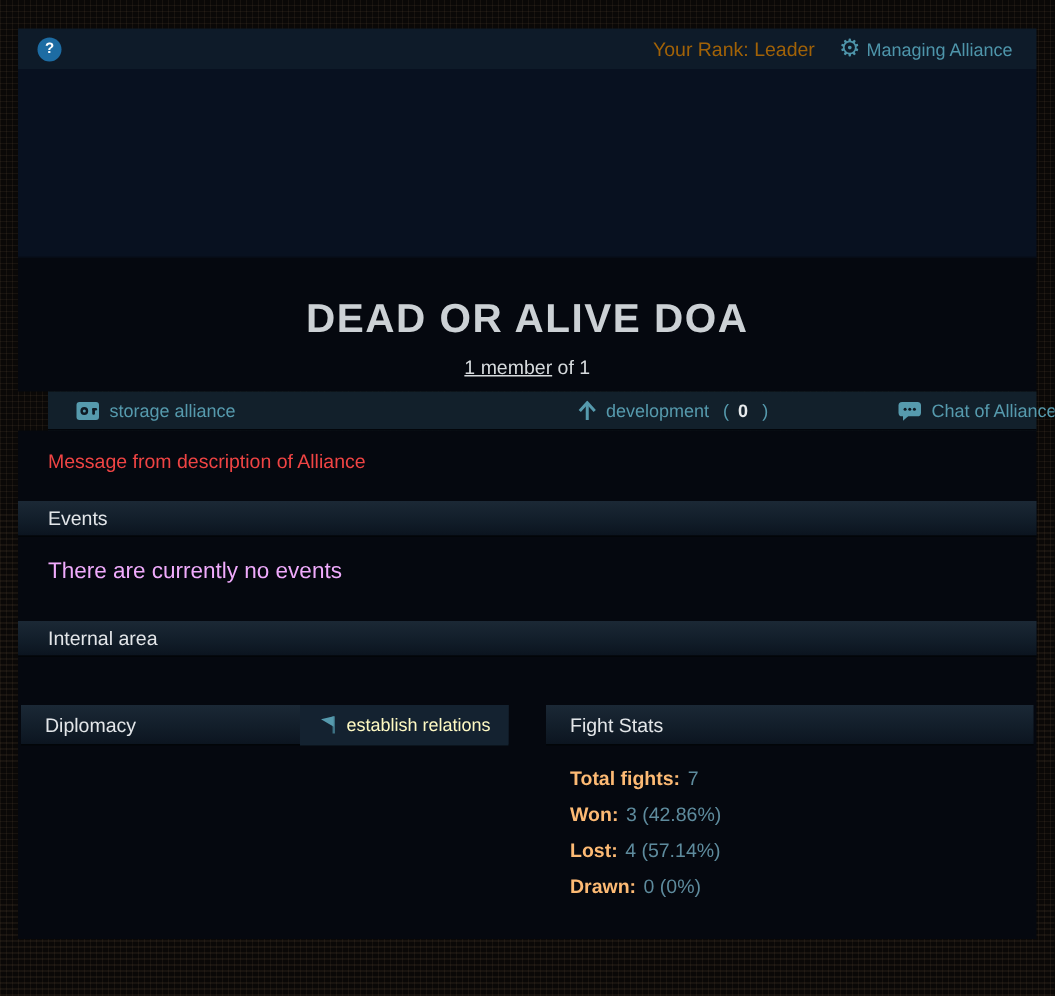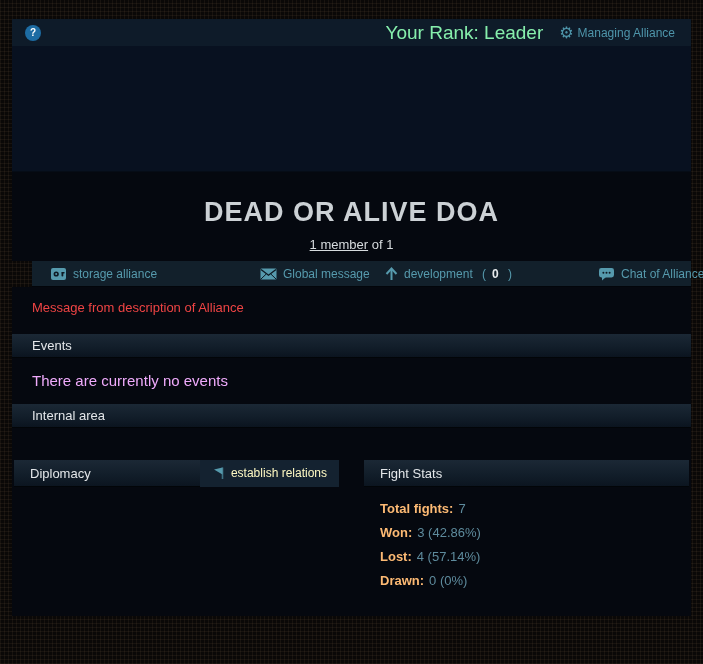--- a/index.html
+++ b/index.html
@@ -19,21 +19,21 @@
     height:27px; background:#0e1b29;
     display:flex; align-items:center; padding:0 10px;
   }
   .help-btn {
     width:16px; height:16px; border-radius:50%;
     background:#1d6ca3; color:#ffffff; font-size:10px; font-weight:bold;
     display:flex; align-items:center; justify-content:center;
     cursor:pointer; margin-left:3px;
   }
   .topbar-right { margin-left:auto; display:flex; align-items:center; }
-  .rank-text { color:#86efac; font-size:19px; }
+  .rank-text { color:#a16207; font-size:13px; }
   .manage-link {
     display:flex; align-items:center; margin-left:16px; margin-right:6px;
     color:#4e95aa; font-size:12px; cursor:pointer; text-decoration:none;
   }
   .gear { font-size:16px; line-height:16px; margin-right:4px; color:#4e95aa; }
 
   
   .banner { height:126px; background:#081120; border-bottom:1px solid #060c16; }
 
   
@@ -65,21 +65,21 @@
   .description { padding:13px 20px 12px; font-size:13px; color:#ef4444; }
 
   .section-bar {
     height:24px; line-height:24px; padding-left:20px;
     background:linear-gradient(180deg,#1b2835 0%, #121e2a 55%, #0b141f 100%);
     border-bottom:1px solid #020508;
     font-size:13px; color:#e3e6e9;
   }
   .events-bar { margin-top:7px; }
   .empty-text { margin:14px 20px 0; font-size:15px; color:#f0abfc; height:16px; }
-  .internal-bar { margin-top:16px; }
+  .internal-bar { margin-top:26px; }
 
   .columns { display:flex; margin-top:32px; padding:0 2px; }
   .col-left { width:325px; margin-right:25px; }
   .col-right { flex:1; }
 
   .col-header {
     height:27px; background:linear-gradient(180deg,#1b2835 0%, #121e2a 55%, #0c1520 100%);
     border-bottom:1px solid #020508;
     display:flex; align-items:center; font-size:13px; color:#e3e6e9;
   }
@@ -127,28 +127,20 @@
       <svg class="icon-svg" width="17" height="14" viewBox="0 0 17 14">
         <rect x="1" y="1" width="15" height="12" rx="2" fill="#569aad"></rect>
         <circle cx="6.2" cy="7" r="2.6" fill="#0e1a24"></circle>
         <circle cx="6.2" cy="7" r="1" fill="#569aad"></circle>
         <rect x="11.5" y="5" width="1.8" height="4.5" rx="0.8" fill="#0e1a24"></rect>
         <rect x="11.5" y="5" width="3.2" height="1.6" rx="0.8" fill="#0e1a24"></rect>
       </svg>
       <span>storage alliance</span>
     </div>
 
-    <div class="tool-item t2">
-      <svg class="icon-svg" width="17" height="12" viewBox="0 0 17 12">
-        <rect x="0.5" y="0.5" width="16" height="11" rx="1.2" fill="#569aad"></rect>
-        <path d="M1 1.5 L8.5 7.2 L16 1.5" stroke="#0e1a24" stroke-width="1.4" fill="none"></path>
-        <path d="M1 11 L6 6.2 M16 11 L11 6.2" stroke="#0e1a24" stroke-width="1" fill="none"></path>
-      </svg>
-      <span>Global message</span>
-    </div>
 
     <div class="tool-item t3">
       <svg class="icon-svg" width="13" height="14" viewBox="0 0 13 14">
         <path d="M6.5 2 L6.5 13" stroke="#569aad" stroke-width="2" fill="none"></path>
         <path d="M1.5 7 L6.5 1.5 L11.5 7" stroke="#569aad" stroke-width="2" fill="none"></path>
       </svg>
       <span>development</span>
         <span class="cnt-pre"> (</span>
         <span class="cnt">0</span>
         <span class="cnt-suf"> )</span>

